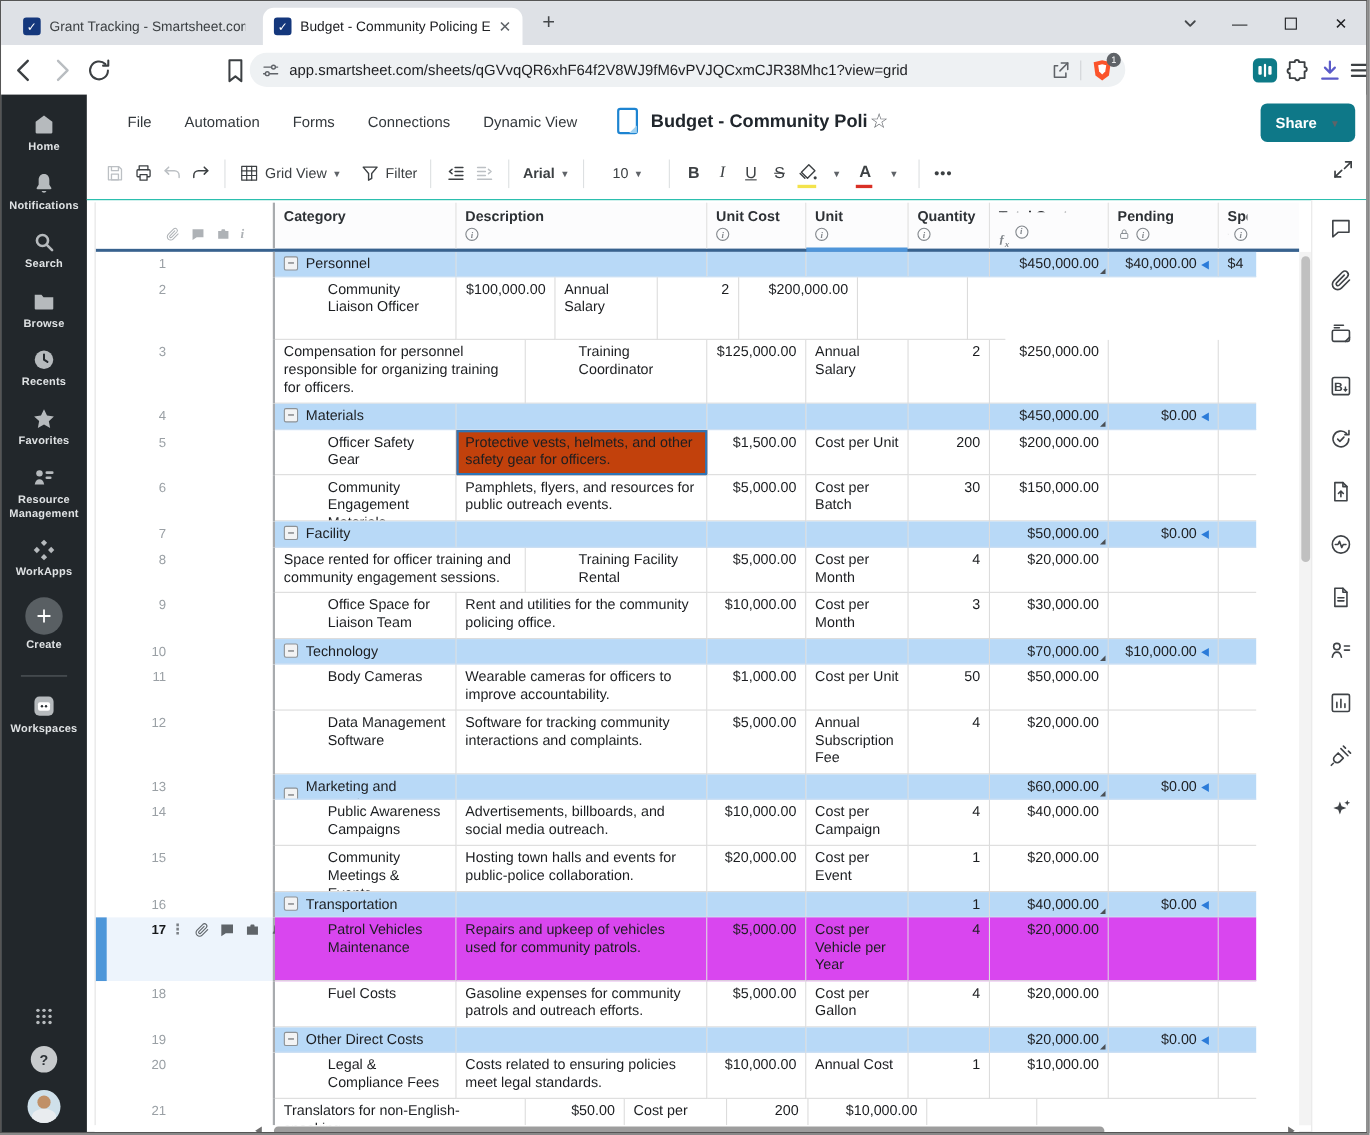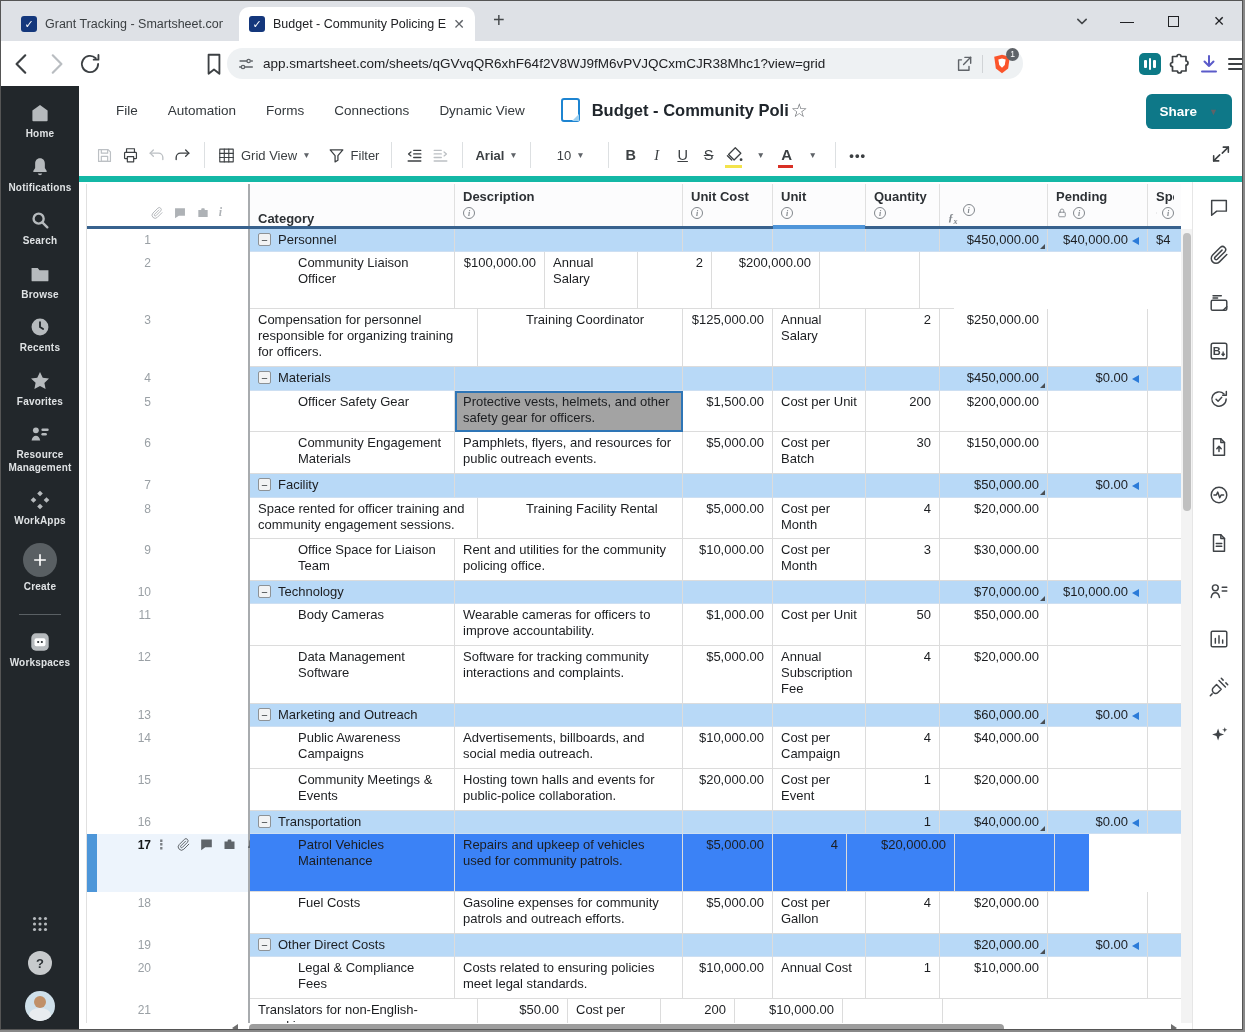--- a/index.html
+++ b/index.html
@@ -62,21 +62,21 @@
   .menu-item:first-child{margin-left:37px;}
   .sheet-ic{width:19px;height:24px;border:2px solid #1d84d1;border-radius:3px;background:#fff;margin-left:36px;position:relative;}
   .sheet-ic::after{content:'';position:absolute;right:-1px;bottom:-1px;border-left:7px solid transparent;border-bottom:7px solid #9fd1f1;}
   #sheet-title{font-size:16.5px;font-weight:bold;color:#20262c;margin-left:12px;max-width:228px;white-space:nowrap;overflow:hidden;}
   .star{font-size:19px;color:#5f6368;margin-left:2px;}
   #share-btn{position:absolute;right:12px;top:8px;height:35px;background:#0e7888;color:#fff;border:none;border-radius:6px;
              font-size:13.5px;font-weight:bold;padding:0 14px;display:flex;align-items:center;gap:12px;font-family:inherit;}
   #share-btn .caret{font-size:9px;}
 
   
-  #toolbar{left:78px;top:133px;width:1165px;height:48px;background:#fff;border-bottom:6px solid #14b8a6;display:flex;align-items:center;}
+  #toolbar{left:78px;top:133px;width:1165px;height:48px;background:#fff;border-bottom:1px solid #14b8a6;display:flex;align-items:center;}
   .tbtn{height:30px;min-width:26px;display:flex;align-items:center;justify-content:center;color:#3c4043;background:none;border:none;padding:0 3px;gap:5px;font-family:inherit;}
   .tbtn .ic{width:19px;height:19px;}
   .tbtn.dis{color:#bcc0c4;}
   .tb-sep{width:1px;height:26px;background:#dde0e2;margin:0 9px;}
   .tb-lbl{font-size:13px;color:#3c4043;}
   .caret{font-size:8.5px;color:#5f6368;}
   .fmt{font-size:14.5px;color:#3c4043;width:26px;}
   .fillwrap,.fcwrap{position:relative;padding-bottom:2px;}
   .fillbar{position:absolute;left:3px;bottom:2px;width:17px;height:3px;background:#f3e34c;}
   .fcbar{position:absolute;left:4px;bottom:2px;width:15px;height:3px;background:#d93025;}
@@ -91,21 +91,21 @@
   .hlbl{font-size:13px;font-weight:bold;color:#2d3135;white-space:nowrap;overflow:hidden;}
   .hicons{display:flex;align-items:center;gap:5px;margin-top:3px;color:#82878c;}
   .i-info{width:12px;height:12px;border:1.2px solid #82878c;border-radius:50%;font:italic bold 8px "Liberation Serif",serif;
           display:inline-flex;align-items:center;justify-content:center;color:#82878c;flex:none;}
   .i-fx{font:italic bold 11px "Liberation Serif",serif;color:#82878c;margin-top:16px;}
   .i-fx sub{font-size:8px;}
   .i-lock{width:12px;height:12px;color:#82878c;}
   .col-sel::after{content:'';position:absolute;left:0;right:0;bottom:-3px;height:4px;background:#4f95d9;}
 
   .w-gut{width:163px;flex:none;}
-  .w-cat{width:205px;flex:none;justify-content:flex-end;}
+  .w-cat{width:165px;flex:none;}
   .w-desc{width:228px;flex:none;}
   .w-uc{width:90px;flex:none;}
   .w-unit{width:93px;flex:none;}
   .w-qty{width:74px;flex:none;}
   .w-tot{width:108px;flex:none;}
   .w-pend{width:100px;flex:none;}
   .w-spent{width:34px;flex:none;border-right:none!important;}
 
   .gut{position:relative;border-right:2px solid #a8abae;background:#fff;}
   .g-num{position:absolute;left:0;top:4px;width:64px;text-align:right;font-size:12px;color:#9aa0a5;}
@@ -118,25 +118,25 @@
 
   .cell{position:relative;border-right:1px solid #dcdcdc;border-bottom:1px solid #dcdcdc;
         font-size:13px;color:#1c1e21;padding:3px 8px;line-height:1.22;overflow:hidden;}
   .cell.num{text-align:right;}
   .sec .cell{background:#b8d9f7;border-bottom-color:#cddff2;}
   .sec .gut{background:#fff;}
   .cat-item{padding-left:40px;}
   .cat-sec{display:flex;align-items:center;gap:7px;font-weight:500;}
   .minusbox{width:13px;height:13px;border:1px solid #8d9296;border-radius:2px;background:#f2f3f4;color:#3c4043;
             font-size:11px;line-height:10px;display:inline-flex;align-items:center;justify-content:center;flex:none;}
-  .sel-cell{outline:2px solid #2e75b6;outline-offset:-2px;background:#a3a3a3;}
+  .sel-cell{outline:2px solid #2e75b6;outline-offset:-2px;background:#c2410c;}
   .flag{display:inline-block;width:0;height:0;border-top:4.5px solid transparent;border-bottom:4.5px solid transparent;
         border-right:7px solid #2b7bd9;margin-left:4px;vertical-align:middle;}
   .corner::after{content:'';position:absolute;right:2px;bottom:2px;border-left:5px solid transparent;border-bottom:5px solid #4a4f54;}
-  .selrow .cell{background:#3b82f6;}
+  .selrow .cell{background:#d946ef;}
   .selrow .gut{background:#edf4fc;}
   .selstrip{position:absolute;left:0;top:0;bottom:0;width:10px;background:#4d96d9;}
   .selrow .g-num{color:#16181a;font-weight:bold;}
   .spent-in{position:absolute;left:8px;top:3px;width:110px;white-space:nowrap;}
 
   
   #vscroll{left:1180px;top:228px;width:11px;height:794px;background:#f3f3f3;}
   #vthumb{position:absolute;left:1.5px;top:4px;width:8px;height:278px;background:#c0c0c0;border-radius:4px;}
   #hscroll{left:85px;top:1022px;width:1095px;height:10px;background:#fff;display:flex;align-items:center;}
   .harrow{width:0;height:0;border-top:4px solid transparent;border-bottom:4px solid transparent;}
@@ -898,20 +898,21 @@
                   <path d="M9.6 19.2a2.5 2.5 0 0 0 4.8 0z"></path>
                 </svg>
               </span>
             </span>
           </div>
           <div class="cell w-cat">
             <span class="cat-item" style="display:block">Patrol Vehicles Maintenance</span>
           </div>
           <div class="cell w-desc">Repairs and upkeep of vehicles used for community patrols.</div>
           <div class="cell w-uc num">$5,000.00</div>
+          <div class="cell w-unit">Cost per Vehicle per Year</div>
           <div class="cell w-qty num">4</div>
           <div class="cell w-tot num">$20,000.00</div>
           <div class="cell w-pend num"></div>
           <div class="cell w-spent">
             <span class="spent-in"></span>
           </div>
         </div>
         <div class="g-row" style="height: 42px;">
           <div class="gut w-gut">
             <span class="g-num">18</span>

